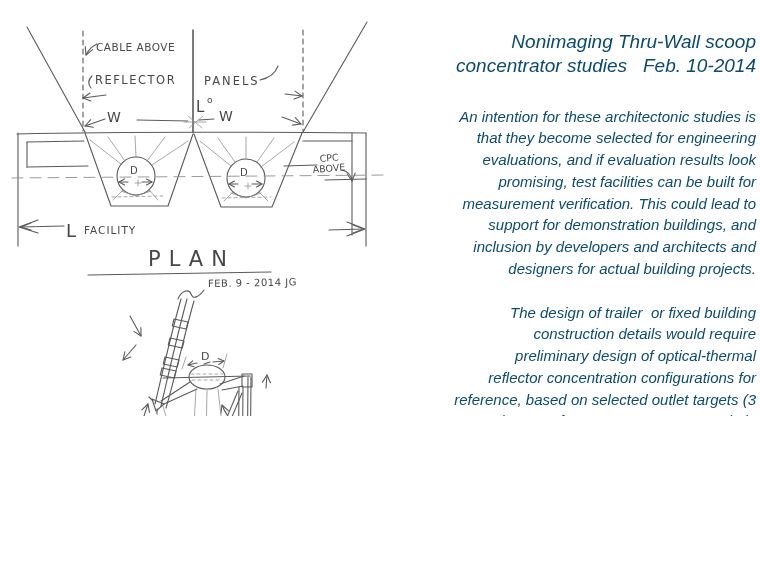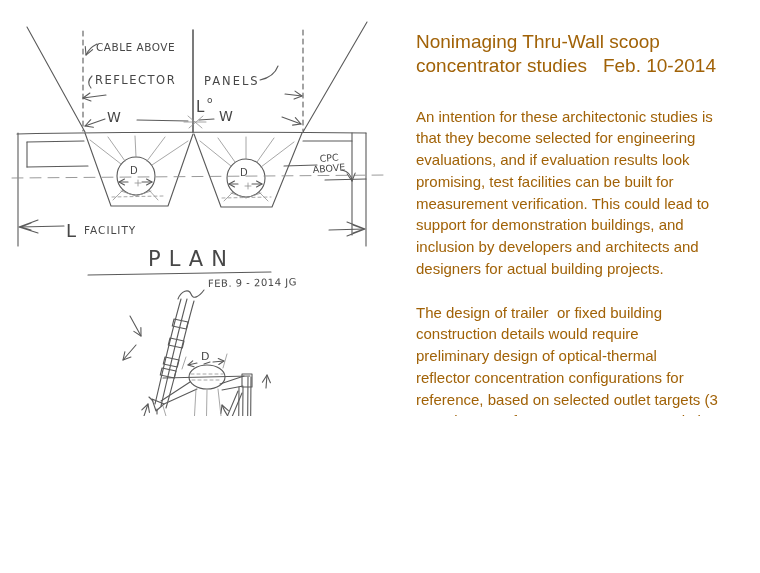--- a/index.html
+++ b/index.html
@@ -1,34 +1,34 @@
 <!DOCTYPE html>
 <html><head>
 <meta charset="utf-8">
 <style>
   html,body { margin:0; padding:0; background:#ffffff; }
   .slide {
     position:relative; width:760px; height:416px; background:#ffffff;
-    overflow:hidden; font-family:"Liberation Sans", sans-serif;
+    overflow:hidden; font-family:"Liberation Sans", sans-serif;text-align:right;
   }
   .sketch { position:absolute; left:0; top:0; }
 
   
   .s path, .s line, .s circle, .s ellipse {
     fill:none; stroke:#5a5a5a; stroke-width:1.1;
     stroke-linecap:round; stroke-linejoin:round;
   }
   .s .thin  { stroke:#909090; stroke-width:0.8; }
   .s .dash  { stroke-dasharray:5,4; }
   .s .dash2 { stroke-dasharray:3,3; }
   .s .dashc { stroke-dasharray:11,7; stroke:#8f8f8f; stroke-width:0.9; }
   .s .bold  { stroke-width:1.6; }
   .s text   { fill:#474747; stroke:none; font-family:"DejaVu Sans", sans-serif; }
 
-  .text-panel { position:absolute; left:416px; top:30px; width:340px; color:#a16207; }
+  .text-panel { position:absolute; left:416px; top:30px; width:340px; color:#0c4a6e;font-style:italic; }
   .title { font-size:19px; line-height:1.28; margin:0 0 27px 0; white-space:pre-wrap; }
   .para  { font-size:15px; line-height:1.45; margin:8px 0 22px 0; white-space:pre-wrap; }
   .sig   { font-size:15px; line-height:1.45; margin:17px; white-space:pre-wrap; }
 </style>
 </head>
 <body>
 
 <div class="slide">
 
   <svg class="sketch s" width="410" height="573" viewBox="0 0 410 573" xmlns="http://www.w3.org/2000/svg">

